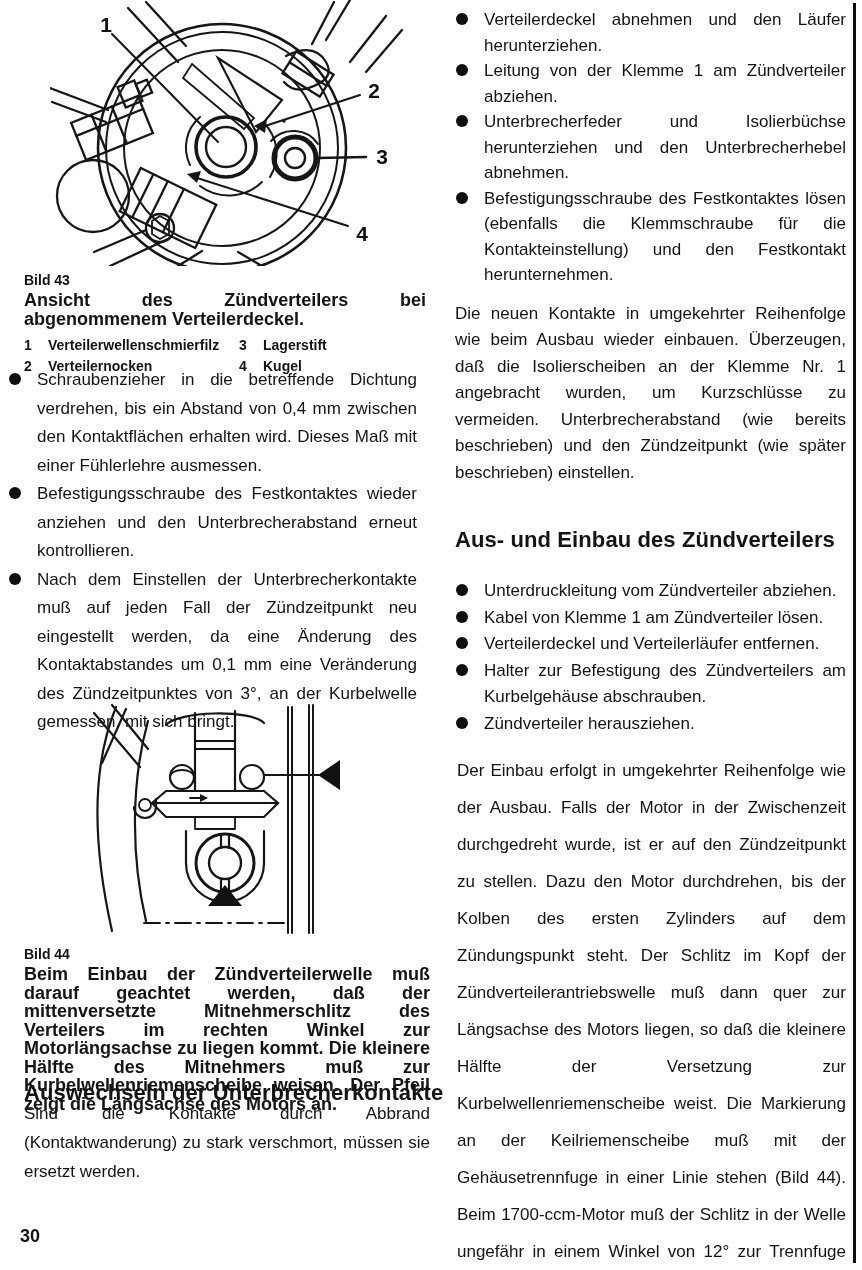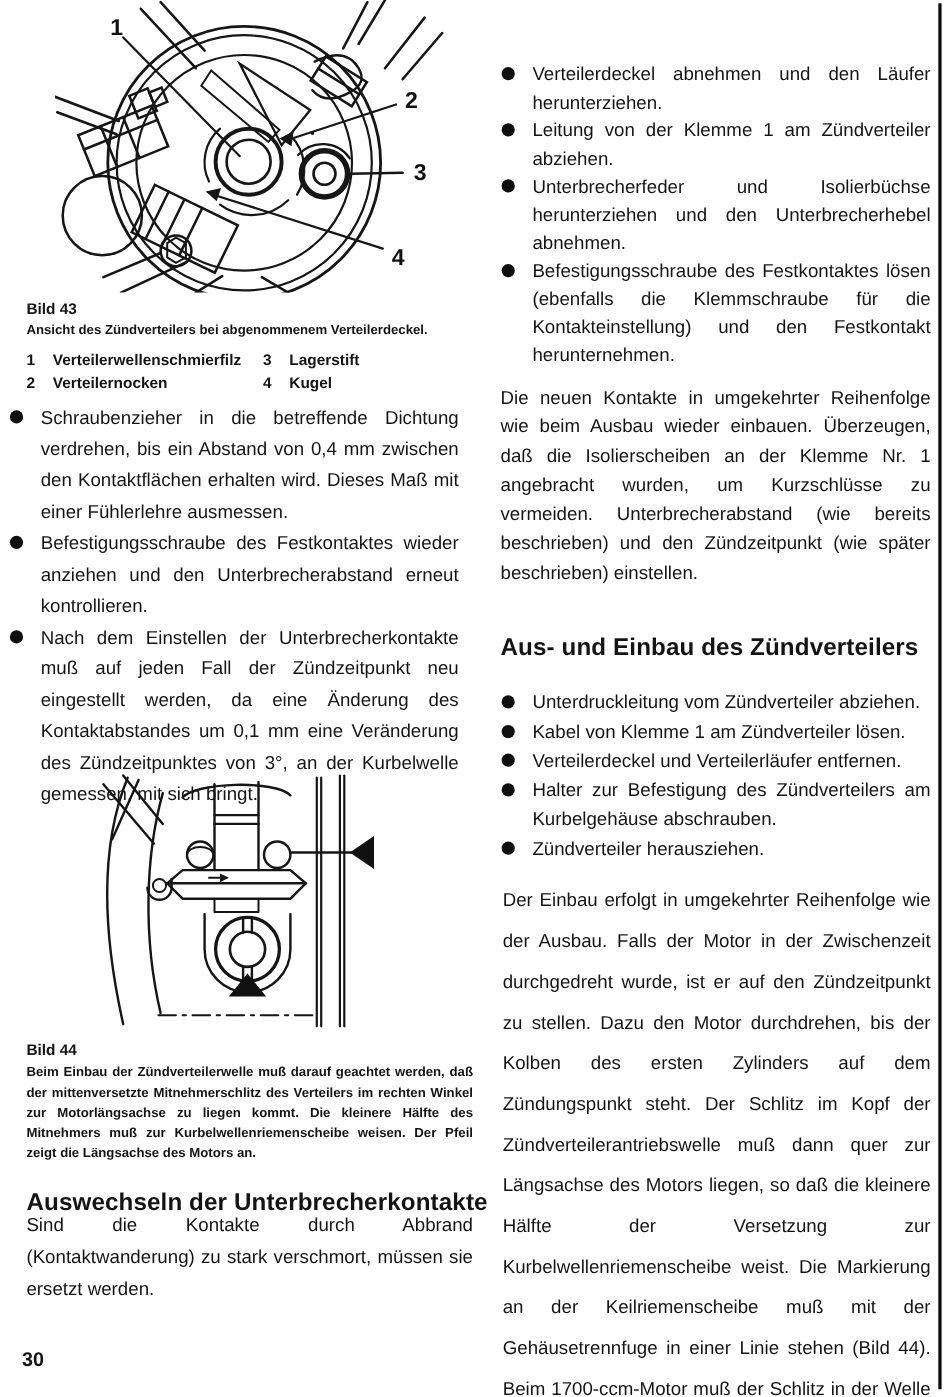--- a/index.html
+++ b/index.html
@@ -7,38 +7,38 @@
     position:relative; width:862px; height:1270px; background:#ffffff;
     font-family:"Liberation Sans", sans-serif; color:#141414; overflow:hidden;
     margin:0 auto;
   }
   .rule-right{position:absolute; left:853px; top:3px; width:3px; height:1260px; background:#0d0d0d;}
   .jtext{font-size:17px; text-align:justify; hyphens:auto; -webkit-hyphens:auto;}
   ul.blist{margin:0; padding:0; list-style:none;}
   li.bullet{position:relative; padding-left:29px; margin:0;}
   .dot{position:absolute; left:1px; top:7px; width:12px; height:12px; border-radius:50%; background:#0f0f0f;}
   .cap-title{font-size:14px; font-weight:bold; margin:0 0 3px 0;}
-  .caption{font-size:12px; font-weight:bold; line-height:18.5px; text-align:justify; hyphens:auto;}
+  .caption{font-size:18px; font-weight:bold; line-height:18.5px; text-align:justify; hyphens:auto;}
   .legend{display:grid; grid-template-columns:215px 1fr; row-gap:5px; margin-top:9px;
           font-size:14px; font-weight:bold;}
   .legend-item{display:flex;}
   .lnum{width:24px; flex:none;}
   h2.hd{font-size:22px; font-weight:bold; margin:0; letter-spacing:.1px;}
   
   #fig43{position:absolute; left:50px; top:0px; width:382px; height:266px;}
   #fig43cap{position:absolute; left:24px; top:272px; width:402px;}
   #left-bullets{position:absolute; left:8px; top:366px; width:409px; line-height:28.5px;}
   #fig44{position:absolute; left:82px; top:703px; width:265px; height:236px;}
   #fig44cap{position:absolute; left:24px; top:946px; width:406px;}
   #left-heading{position:absolute; left:24px; top:1080px;}
   #left-para{position:absolute; left:24px; top:1082px; width:406px; line-height:29px;}
   #page-num{position:absolute; left:20px; top:1226px; font-size:18px; font-weight:bold;}
   
   #right-col{position:absolute; left:455px; top:7px; width:391px;}
-  #right-col .bullets-top{line-height:25.5px;margin-top:48px;}
+  #right-col .bullets-top{line-height:25.5px;}
   #right-col .bullets-top .dot{top:6px;}
   #right-col .p1{margin:13px 0 0 0; line-height:26.5px;}
   #right-col h2.hd{margin-top:41px;}
   #right-col .bullets-mid{margin-top:25px; line-height:26.5px;}
   #right-col .bullets-mid .dot{top:6px;}
   #right-col .p2{margin:15px 0 0 2px; line-height:37px;}
   svg text{font-family:"Liberation Sans",sans-serif; font-weight:bold; fill:#111;}
 </style>
 </head>
 <body>

